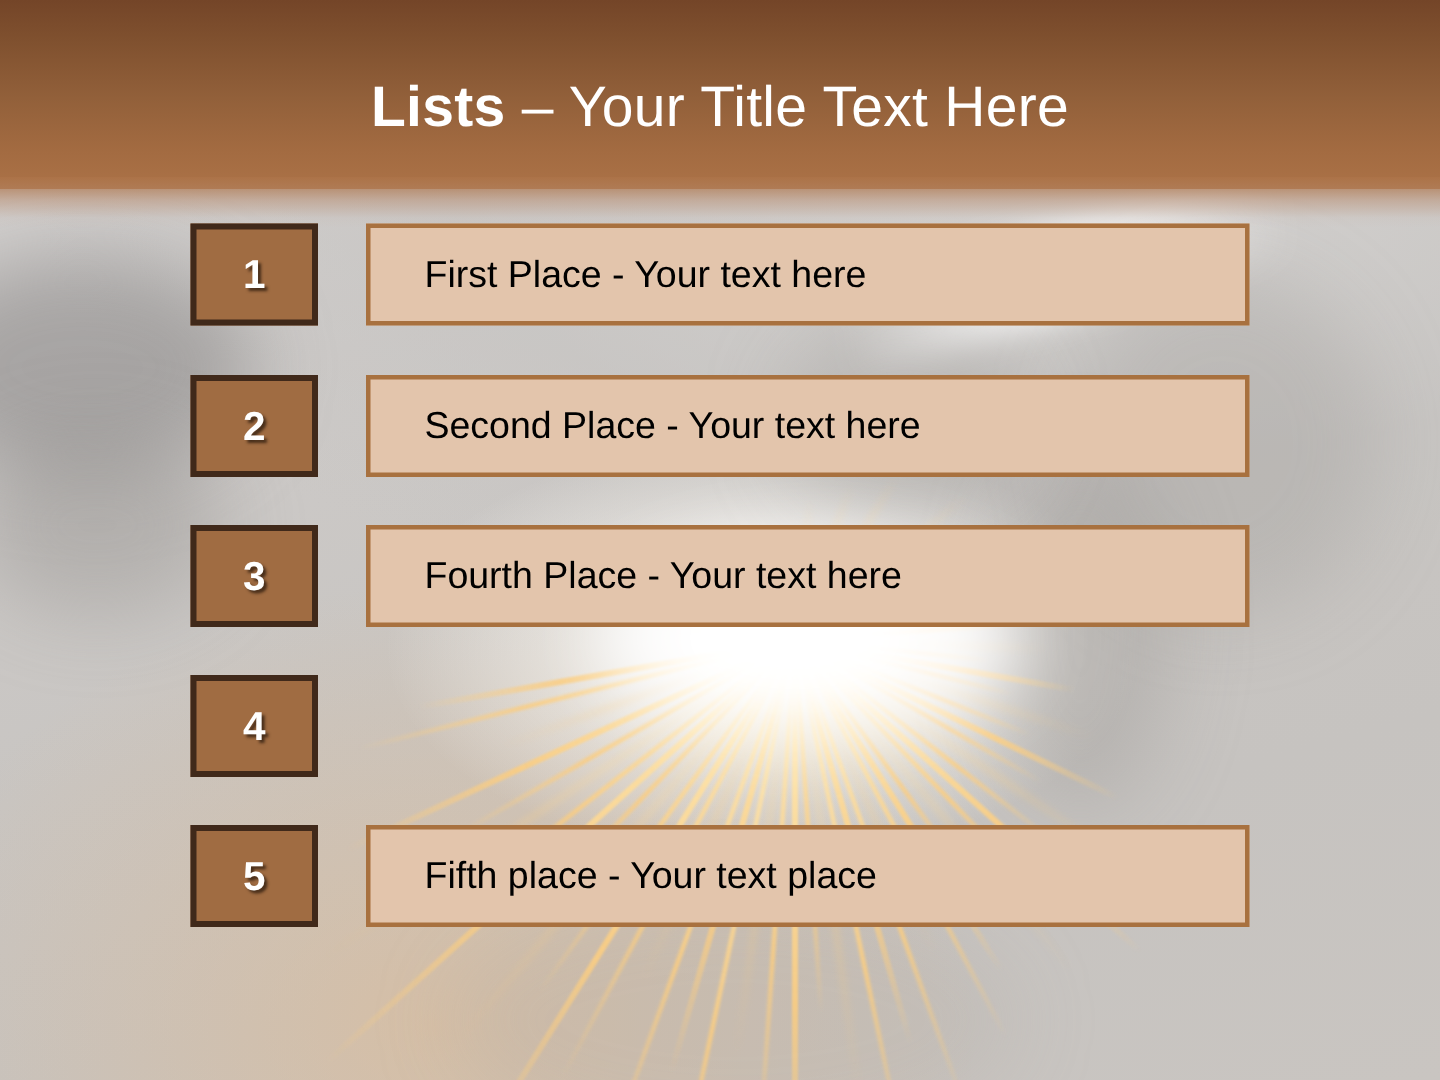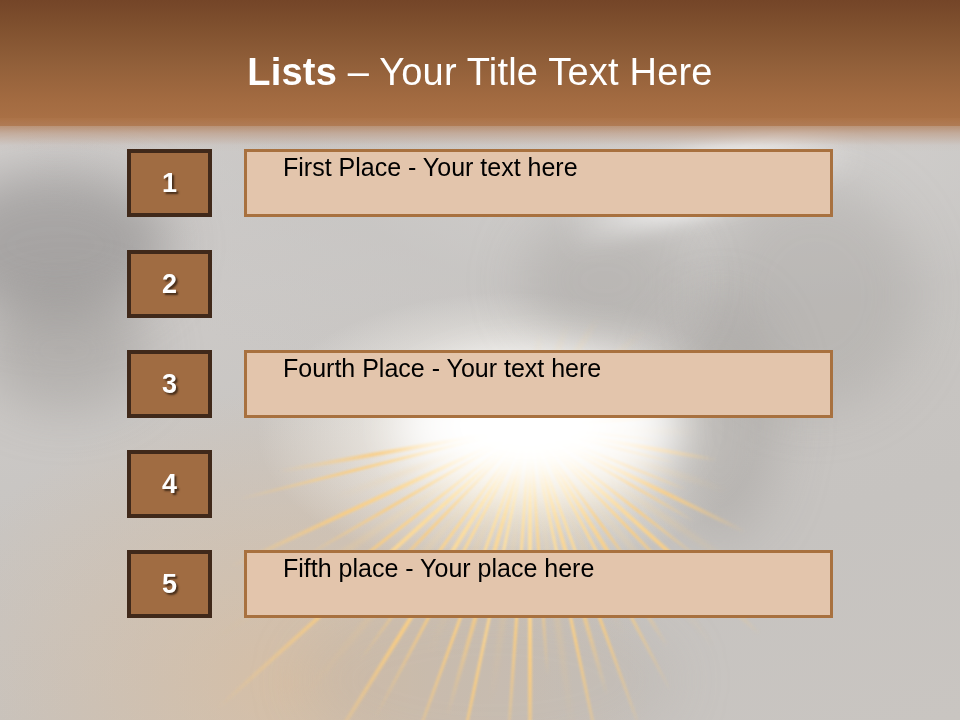--- a/index.html
+++ b/index.html
@@ -133,20 +133,21 @@
     line-height:1;
     text-shadow:2px 2px 2px rgba(40,24,12,.75);
   }
 
   .text-box {
     margin-left:32px;
     flex:1 1 auto;
     background:#e3c5ac;
     border:3px solid #a8713f;
     display:flex;
+    align-items:center;
     padding-left:36px;
   }
   .text-box .label {
     color:#000000;
     font-size:25px;
     line-height:30px;
     white-space:nowrap;
   }
 </style>
 </head>
@@ -236,37 +237,40 @@
           <span class="num">1</span>
         </div>
         <div class="text-box">
           <span class="label">First Place - Your text here</span>
         </div>
       </div>
       <div class="row row-2">
         <div class="num-box">
           <span class="num">2</span>
         </div>
+        <div class="text-box">
+          <span class="label">Second Place - Your text here</span>
+        </div>
       </div>
       <div class="row row-3">
         <div class="num-box">
           <span class="num">3</span>
         </div>
         <div class="text-box">
           <span class="label">Fourth Place - Your text here</span>
         </div>
       </div>
       <div class="row row-4">
         <div class="num-box">
           <span class="num">4</span>
         </div>
       </div>
       <div class="row row-5">
         <div class="num-box">
           <span class="num">5</span>
         </div>
         <div class="text-box">
-          <span class="label">Fifth place - Your place here</span>
+          <span class="label">Fifth place - Your text place</span>
         </div>
       </div>
     </div>
 
 </div>
 
 </body></html>

